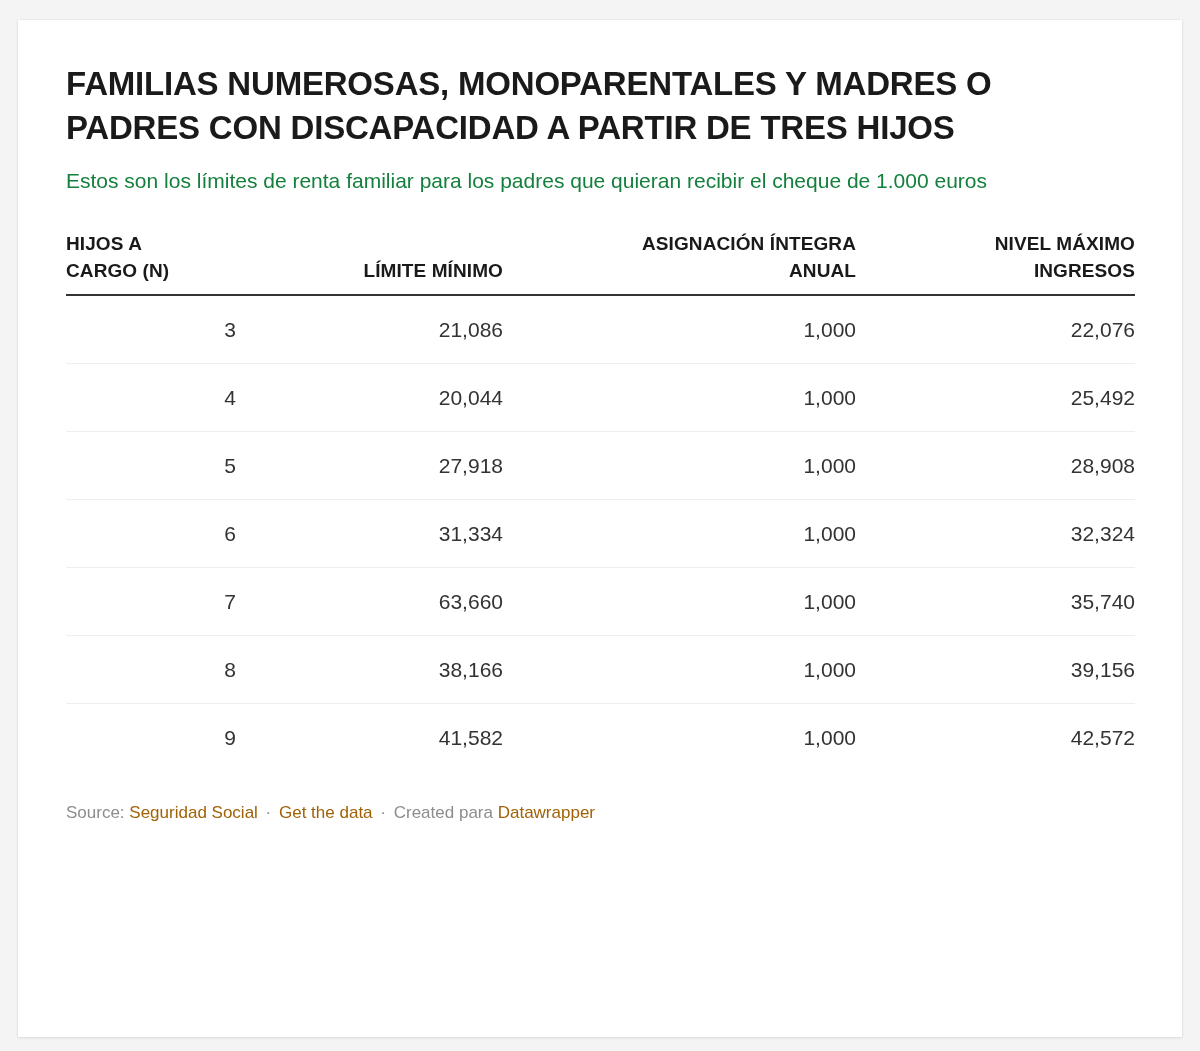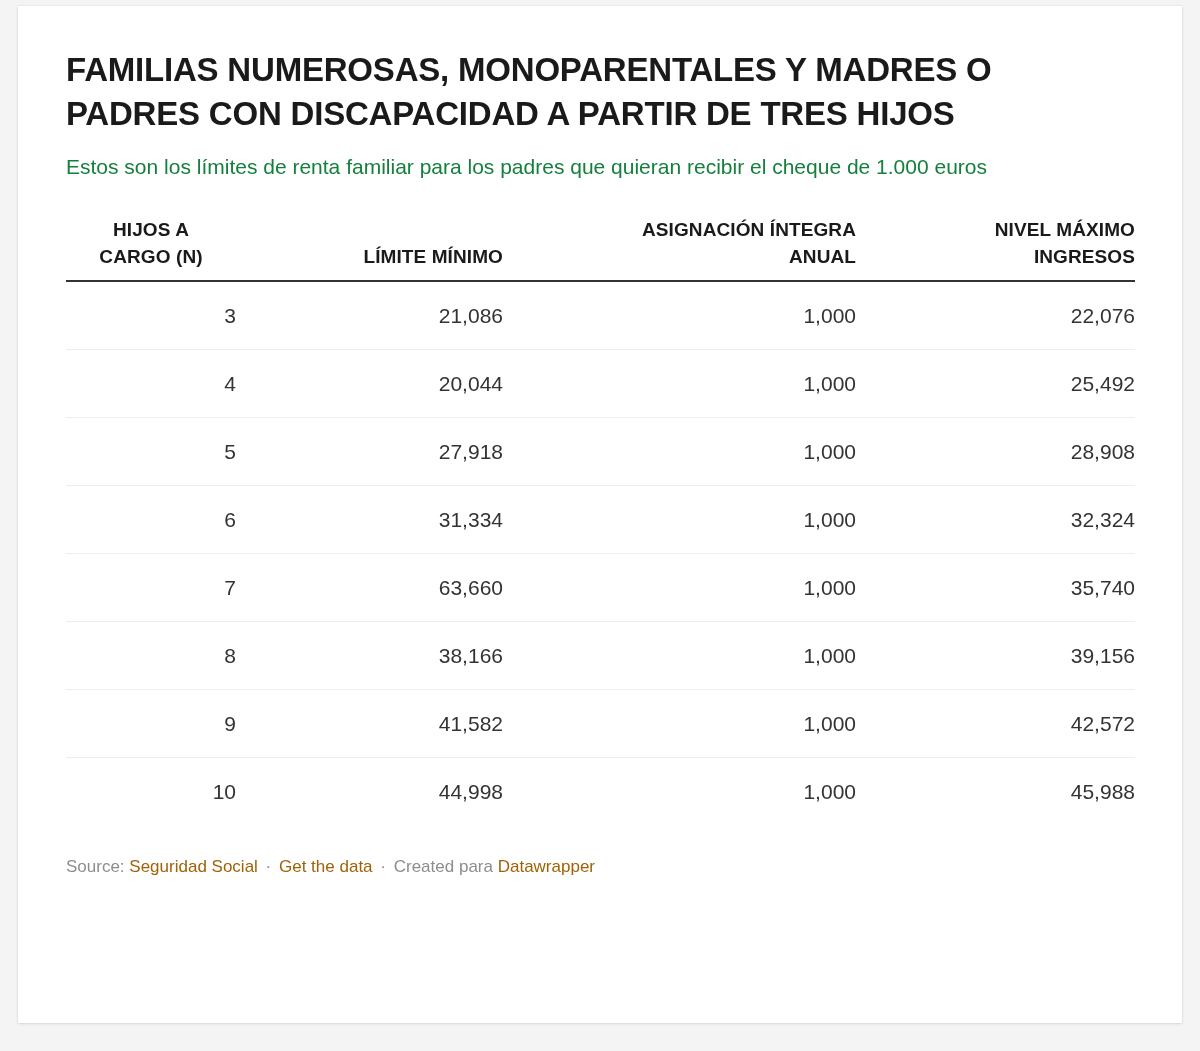--- a/index.html
+++ b/index.html
@@ -12,21 +12,21 @@
     height: 1051px;
     background: #f4f4f4;
     font-family: "Liberation Sans", sans-serif;
     -webkit-font-smoothing: antialiased;
     overflow: hidden;
   }
 
   .card {
     position: absolute;
     left: 18px;
-    top: 6px;
+    top: 20px;
     width: 1164px;
     height: 1017px;
     background: #ffffff;
     box-shadow: 0 1px 3px rgba(0,0,0,0.10), 0 0 0 0.5px rgba(0,0,0,0.04);
     box-sizing: border-box;
     overflow: hidden;
   }
 
   .inner {
     position: absolute;
@@ -81,21 +81,21 @@
     padding: 19px 0 19px 0;
     height: 29px;
     border-bottom: 1px solid #eeeeee;
     font-weight: 400;
   }
 
   table.dw-table tbody tr:last-child td {
     border-bottom: none;
   }
 
-  .col-1 { width: 170px; text-align: center; }
+  .col-1 { width: 170px; text-align: left; }
   .col-2 { width: 267px; text-align: right; }
   .col-3 { width: 353px; text-align: right; }
   .col-4 { width: 279px; text-align: right; }
 
   .th-inner { display: block; }
 
   .footer-note {
     margin-top: 30px;
     font-size: 17px;
     line-height: 24px;
@@ -176,26 +176,20 @@
             <td class="col-1">8</td>
             <td class="col-2">38,166</td>
             <td class="col-3">1,000</td>
             <td class="col-4">39,156</td>
           </tr>
           <tr>
             <td class="col-1">9</td>
             <td class="col-2">41,582</td>
             <td class="col-3">1,000</td>
             <td class="col-4">42,572</td>
-          </tr>
-          <tr>
-            <td class="col-1">10</td>
-            <td class="col-2">44,998</td>
-            <td class="col-3">1,000</td>
-            <td class="col-4">45,988</td>
           </tr>
         </tbody>
     </table>
 
     <div class="footer-note">
       <span>Source:</span>
       <span class="lnk">Seguridad Social</span>
       <span class="sep">·</span>
       <span class="lnk">Get the data</span>
       <span class="sep">·</span>

